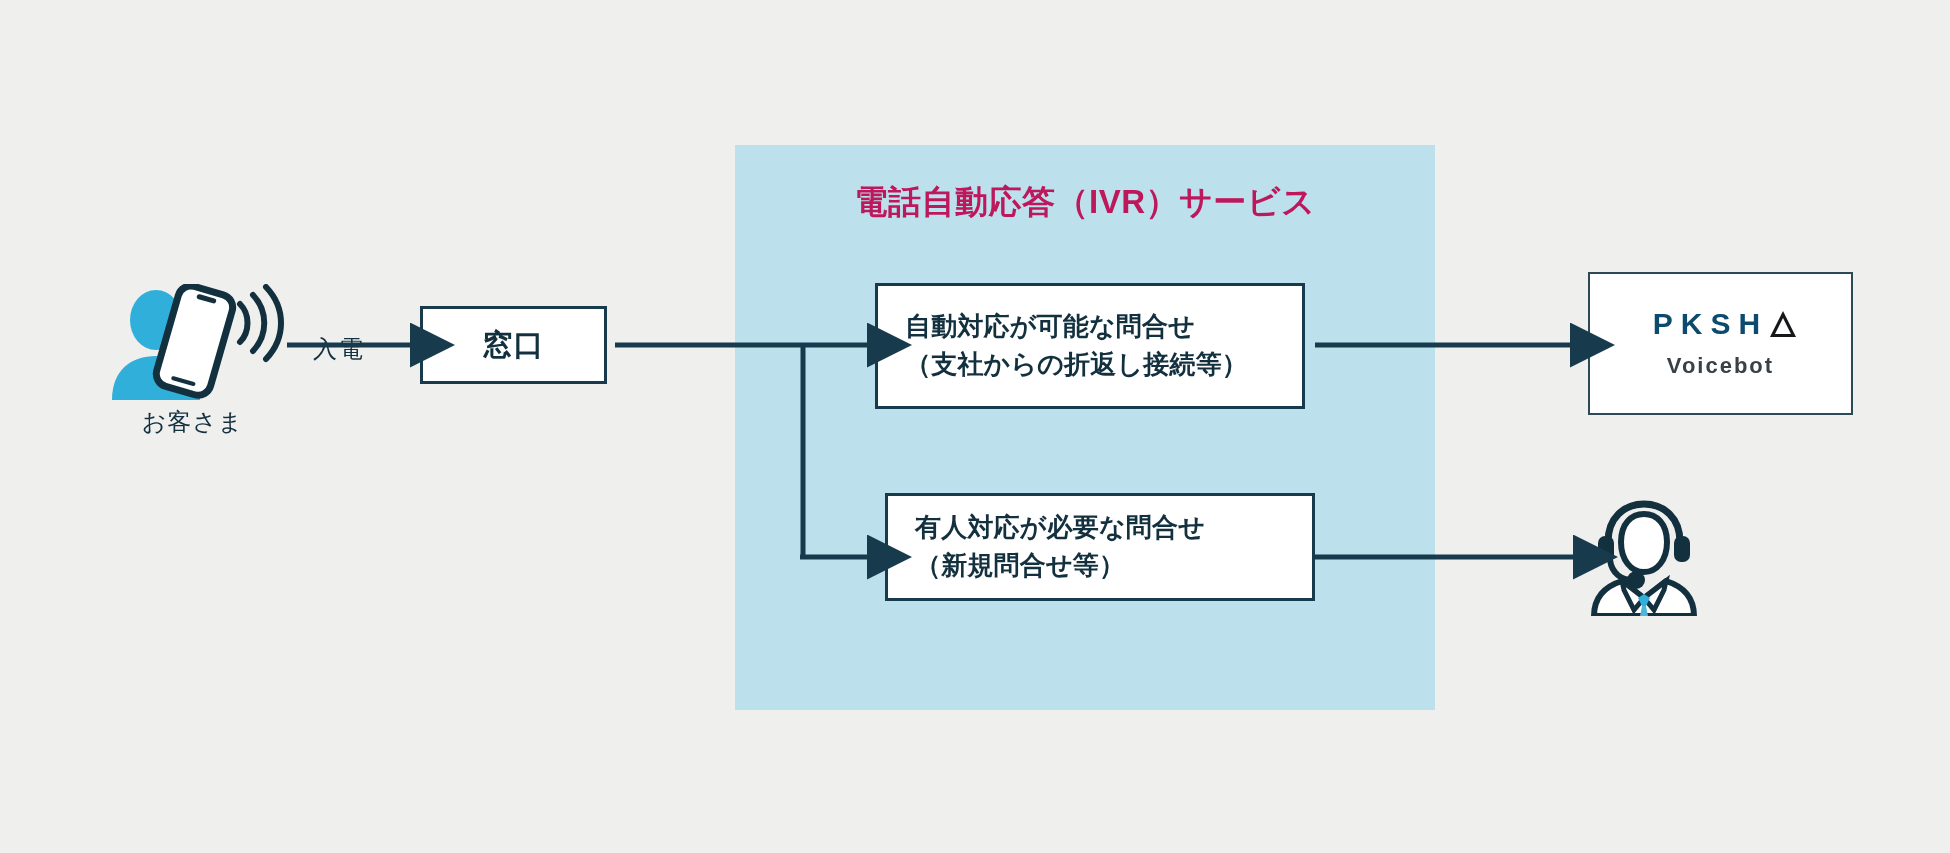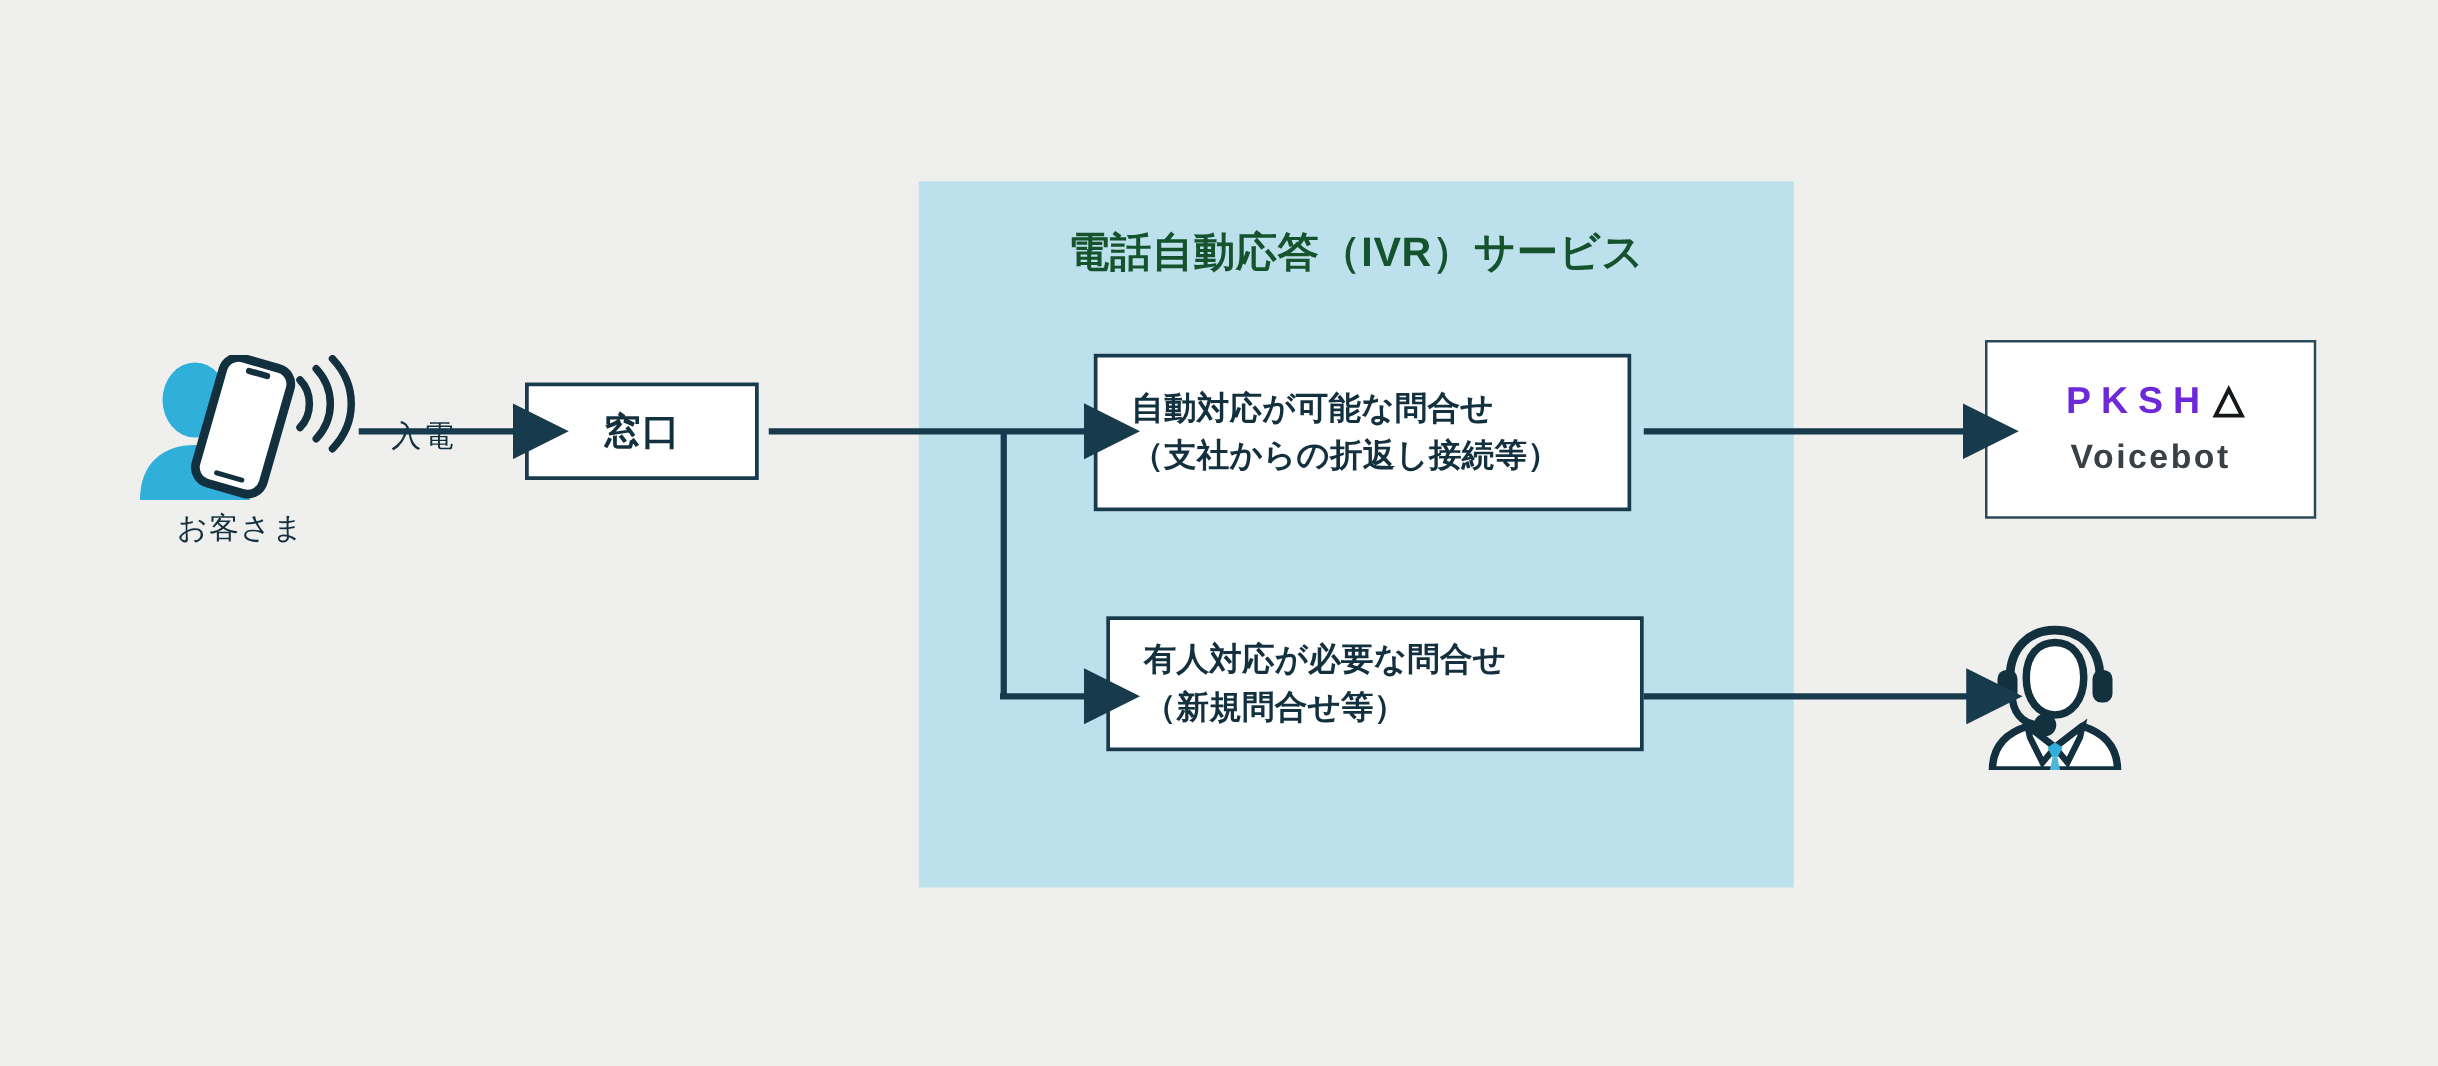--- a/index.html
+++ b/index.html
@@ -32,21 +32,21 @@
   }
   #ivr-panel-title {
     position: absolute;
     left: 0;
     top: 35px;
     width: 700px;
     text-align: center;
     font-size: 33px;
     font-weight: 700;
     letter-spacing: 0.5px;
-    color: #14532d;
+    color: #be185d;
     white-space: nowrap;
   }
 
   
   .flow-box {
     position: absolute;
     background: #ffffff;
     border: 3px solid #173a4d;
     box-sizing: border-box;
     display: flex;
@@ -100,21 +100,21 @@
     box-sizing: border-box;
     display: flex;
     flex-direction: column;
     align-items: center;
     justify-content: center;
   }
   #pksha-wordmark {
     font-size: 30px;
     font-weight: 700;
     letter-spacing: 8px;
-    color: #6d28d9;
+    color: #0c4a6e;
     display: flex;
     align-items: center;
     line-height: 1;
     padding-left: 8px;
   }
   #pksha-tri {
     display: inline-block;
     width: 0;
     height: 0;
     border-left: 13px solid transparent;
@@ -129,21 +129,21 @@
     left: -8px;
     top: 7px;
     width: 0;
     height: 0;
     border-left: 8px solid transparent;
     border-right: 8px solid transparent;
     border-bottom: 16px solid #ffffff;
   }
   #pksha-sub {
     margin-top: 14px;
-    font-size: 27px;
+    font-size: 22px;
     font-weight: 700;
     letter-spacing: 2px;
     color: #3a4146;
   }
 
   
   #customer-group {
     position: absolute;
     left: 100px;
     top: 284px;

